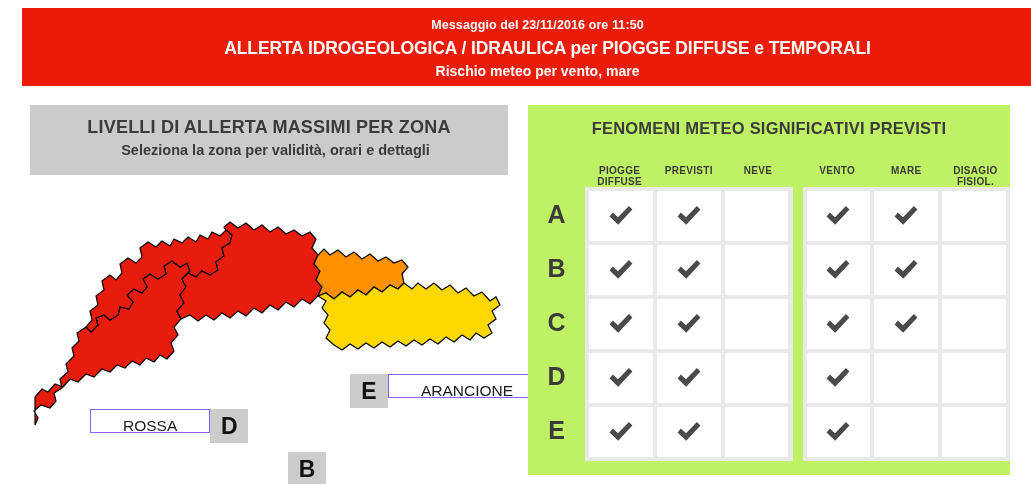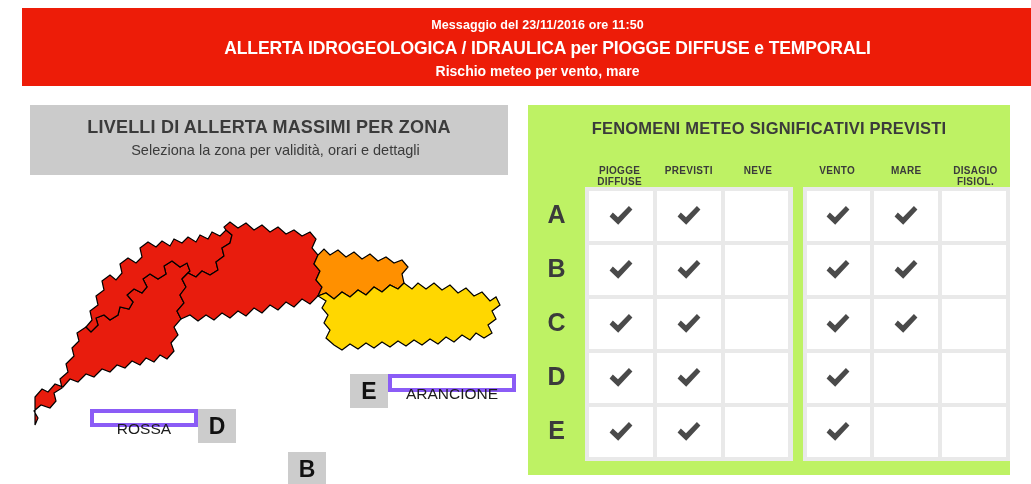--- a/index.html
+++ b/index.html
@@ -64,21 +64,21 @@
     padding-top: 10px;
   }
   #left-panel-header .ph-title {
     font-size: 18px;
     font-weight: bold;
     letter-spacing: .2px;
     line-height: 24px;
   }
   #left-panel-header .ph-sub {
     font-size: 14.5px;
-    font-weight: normal;
+    font-weight: bold;
     line-height: 22px;
     margin-left: 13px;
   }
 
   
   #map-area {
     position: absolute;
     left: 30px;
     top: 175px;
     width: 478px;
@@ -99,28 +99,28 @@
     font-size: 23px;
     font-weight: bold;
     width: 38px;
     height: 34px;
     line-height: 34px;
     text-align: center;
     box-sizing: border-box;
   }
   .zone-level {
     background: #ffffff;
-    border: 4px solid #8b5cf6;
+    border: 1px solid #8b5cf6;
     color: #1b1b1b;
     font-size: 15.5px;
-    height: 18px;
+    height: 24px;
     line-height: 32px;
     text-align: center;
     box-sizing: border-box;
-    padding: 0 14px;
+    padding: 0 32px;
     min-width: 92px;
   }
 
   
   #callout-d { left: 60px; top: 234px; }
   #callout-d .zone-level { min-width: 108px; }
 
   
   #callout-b {
     left: 258px; top: 277px;

